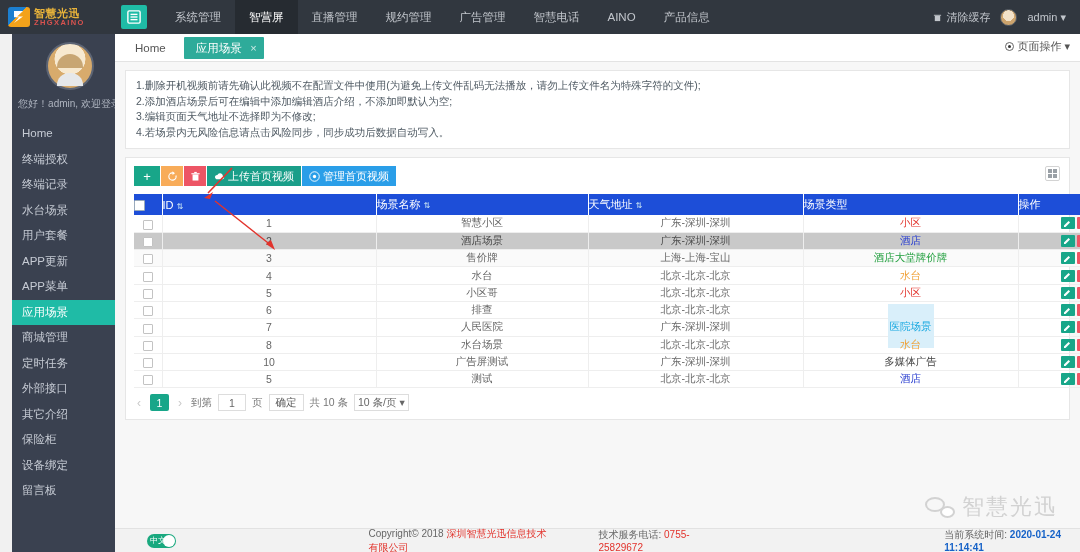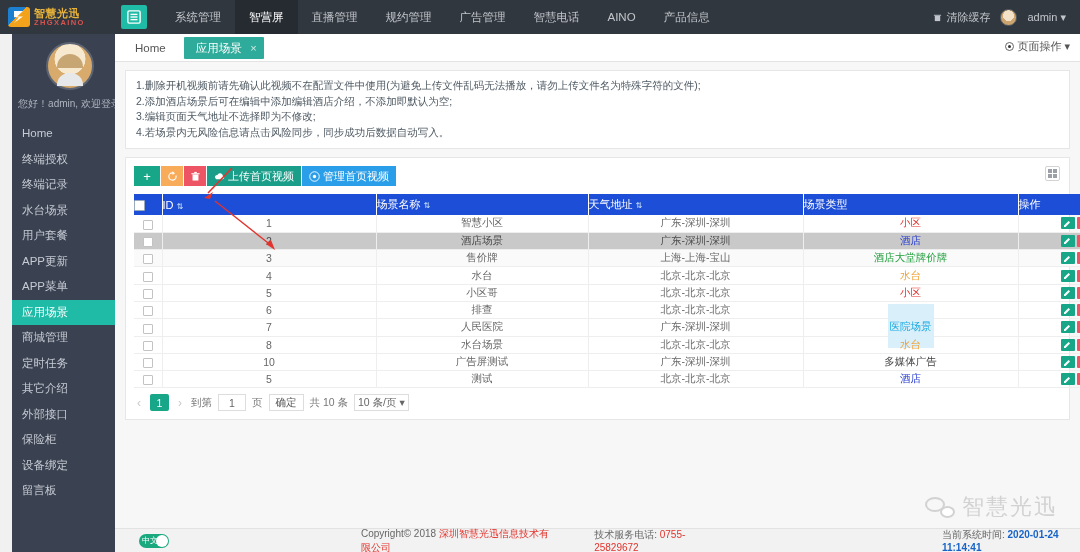--- a/index.html
+++ b/index.html
@@ -221,21 +221,21 @@
   .wechat-ico i.b1 { width: 20px; height: 15px; left: 0; top: 0; }
   .wechat-ico i.b2 { width: 15px; height: 12px; right: 0; bottom: 0; background: #fff; }
 
   
   .footer {
     position: absolute; left: 115px; bottom: 0; width: 965px; height: 24px;
     background: #f2f2f2; border-top: 1px solid #e2e2e2;
     display: flex; align-items: center; font-size: 10px; color: #666;
   }
   .lang {
-    margin-left: 24px; width: 34px; height: 14px; border-radius: 7px;
+    margin-left: 32px; width: 34px; height: 14px; border-radius: 7px;
     background: #1aa97f; position: relative; color: #fff; font-size: 8px;
     display: flex; align-items: center; padding-left: 3px; cursor: pointer;
   }
   .lang .knob {
     position: absolute; right: 1px; top: 1px; width: 12px; height: 12px;
     border-radius: 50%; background: #fff;
   }
   .copy { margin-left: 192px; }
   .copy .red { color: #e2332c; }
   .phone { margin-left: 44px; }
@@ -299,22 +299,22 @@
       <div class="mi">Home</div>
       <div class="mi">终端授权</div>
       <div class="mi">终端记录</div>
       <div class="mi">水台场景</div>
       <div class="mi">用户套餐</div>
       <div class="mi">APP更新</div>
       <div class="mi">APP菜单</div>
       <div class="mi active">应用场景</div>
       <div class="mi">商城管理</div>
       <div class="mi">定时任务</div>
+      <div class="mi">外部接口</div>
       <div class="mi">其它介绍</div>
-      <div class="mi">外部接口</div>
       <div class="mi">保险柜</div>
       <div class="mi">设备绑定</div>
       <div class="mi">留言板</div>
     </div>
   </div>
 
   <div class="content">
 
     <div class="tabbar">
       <div class="tab">Home</div>

